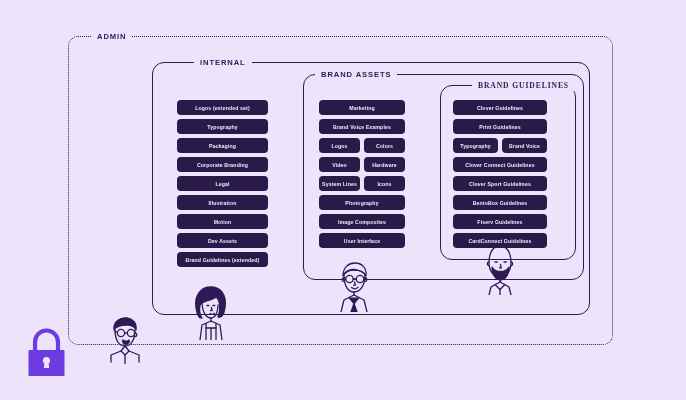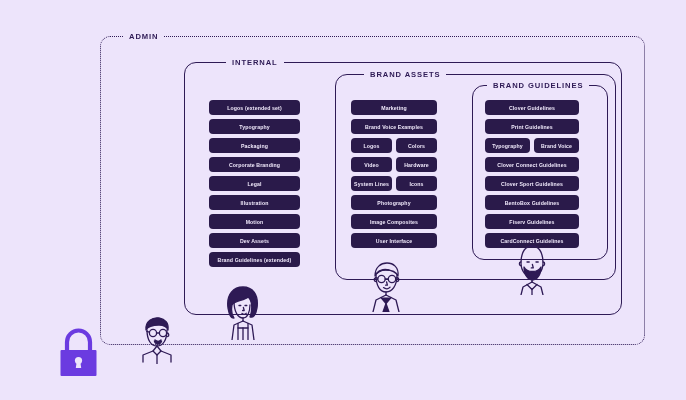--- a/index.html
+++ b/index.html
@@ -13,21 +13,20 @@
     font-family: "Liberation Sans", sans-serif;
     overflow: hidden;
     position: relative;
   }
 
   #canvas {
     position: absolute;
     left: 0; top: 0;
     width: 596px;
     height: 400px;
-    margin-left: 32px;
   }
 
   
   .group {
     position: absolute;
     box-sizing: border-box;
     border-radius: 12px;
   }
   .group-admin {
     left: 68px;
@@ -67,22 +66,22 @@
     padding: 0 6px;
     font-size: 7.6px;
     letter-spacing: 0.9px;
     font-weight: 700;
     color: #2E1A55;
     white-space: nowrap;
     line-height: 11px;
   }
   .group-admin > .group-label { left: 22px; }
   .group-internal > .group-label { left: 41px; }
-  .group-assets > .group-label { left: 28px; text-align: right; }
-  .group-guidelines > .group-label { left: 14px; }
+  .group-assets > .group-label { left: 11px; text-align: right; }
+  .group-guidelines > .group-label { left: 31px; font-family: Liberation Serif, serif; }
 
   
   .col {
     position: absolute;
     display: flex;
     flex-direction: column;
     gap: 4px;
   }
   .col-internal { left: 177px; top: 100px;  width: 91px; }
   .col-assets   { left: 319px; top: 100px;  width: 86px; }

